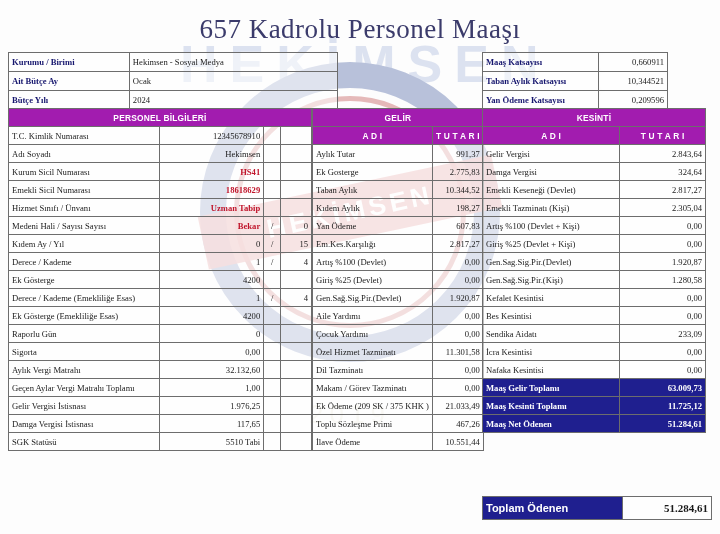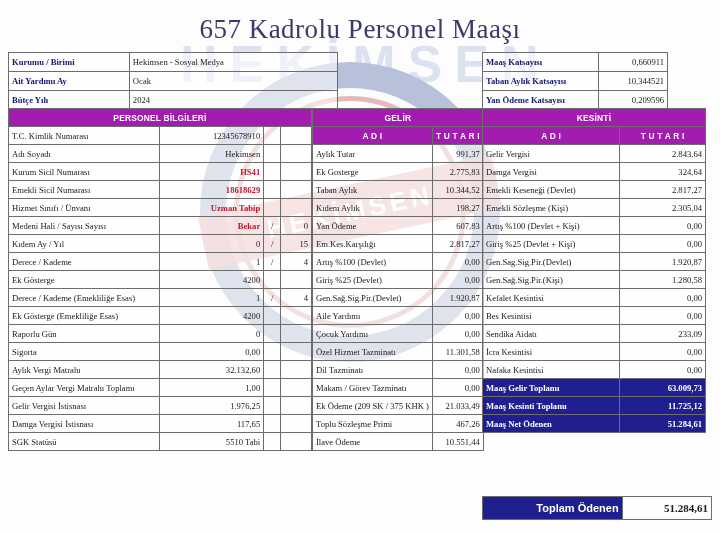--- a/index.html
+++ b/index.html
@@ -103,21 +103,21 @@
 
   #tbl-coef{left:482px;top:52px;width:186px;}
   #tbl-coef td:nth-child(1){width:140px;}
   #tbl-coef td:nth-child(2){width:88px;border-radius:8px;}
   #tbl-coef td{height:16px;}
 
   #tbl-total{left:482px;top:496px;width:230px;}
   #tbl-total td:nth-child(1){width:140px;}
   #tbl-total td:nth-child(2){width:88px;}
   #tbl-total td{height:20px;font-size:11px;}
-  .tot-lbl{background:#1f1f8f;color:#fff;font-weight:bold;font-family:"Liberation Sans",sans-serif;font-size:10px;text-align:right;}
+  .tot-lbl{background:#1f1f8f;color:#fff;font-weight:bold;font-family:"Liberation Sans",sans-serif;font-size:10px;text-align:left;}
   .tot-val{text-align:right;font-weight:bold;font-size:11px;}
 </style>
 </head>
 <body>
 
 <div class="sheet">
 
   <div class="wm">
     <div class="big">HEKİMSEN</div>
     <div class="ring"></div>
@@ -129,21 +129,21 @@
 
   <div class="title">657 Kadrolu Personel Maaşı</div>
 
   <table id="tbl-info">
       <tbody id="info-body">
         <tr>
           <td class="lbl">Kurumu / Birimi</td>
           <td>Hekimsen - Sosyal Medya</td>
         </tr>
         <tr>
-          <td class="lbl">Ait Yardımı Ay</td>
+          <td class="lbl">Ait Bütçe Ay</td>
           <td>Ocak</td>
         </tr>
         <tr>
           <td class="lbl">Bütçe Yılı</td>
           <td>2024</td>
         </tr>
       </tbody>
     </table>
   <table id="tbl-coef">
       <tbody id="coef-body">
@@ -371,21 +371,21 @@
         </tr>
         <tr>
           <td>Damga Vergisi</td>
           <td class="num">324,64</td>
         </tr>
         <tr>
           <td>Emekli Keseneği (Devlet)</td>
           <td class="num">2.817,27</td>
         </tr>
         <tr>
-          <td>Emekli Sözleşme (Kişi)</td>
+          <td>Emekli Tazminatı (Kişi)</td>
           <td class="num">2.305,04</td>
         </tr>
         <tr>
           <td>Artış %100 (Devlet + Kişi)</td>
           <td class="num">0,00</td>
         </tr>
         <tr>
           <td>Giriş %25 (Devlet + Kişi)</td>
           <td class="num">0,00</td>
         </tr>

